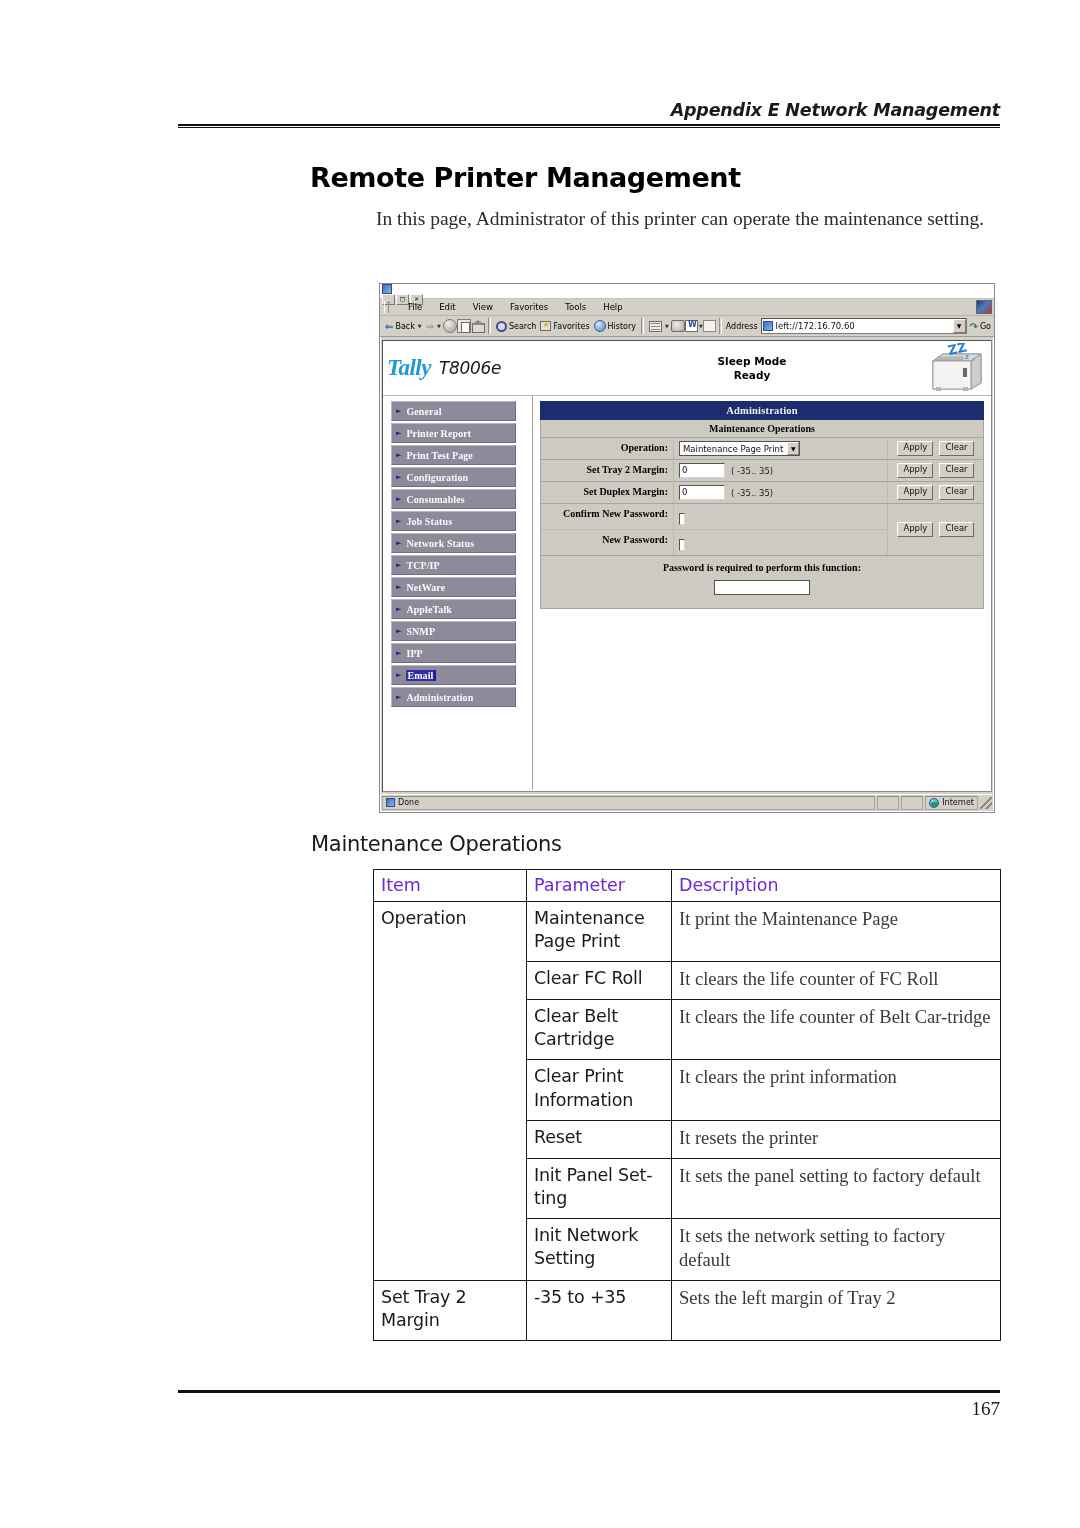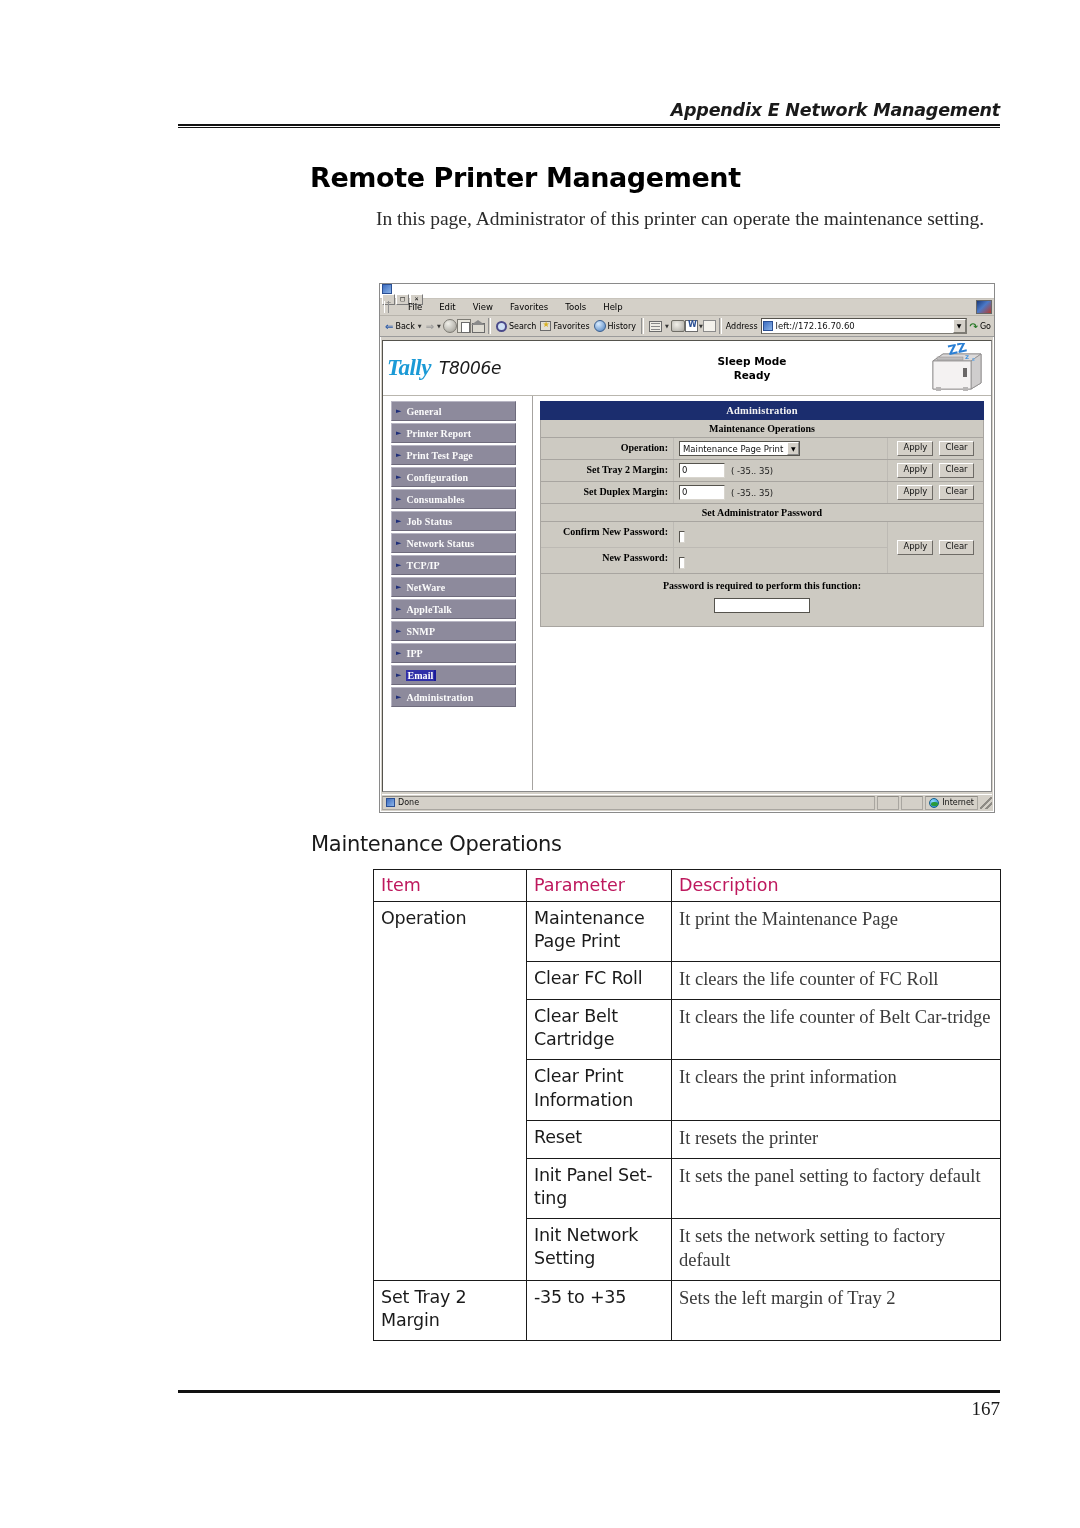--- a/index.html
+++ b/index.html
@@ -466,21 +466,21 @@
   #doc-table col.c1 { width: 153px; }
   #doc-table col.c2 { width: 145px; }
   #doc-table col.c3 { width: 329px; }
   #doc-table td, #doc-table th {
     border: 1px solid #1a1a1a;
     vertical-align: top;
     padding: 5px 7px 8px 7px;
   }
   #doc-table th {
     font-family: "DejaVu Sans", sans-serif;
-    font-weight: normal; font-size: 17.5px; color: #be185d;
+    font-weight: normal; font-size: 17.5px; color: #6d28d9;
     text-align: left; padding-bottom: 6px;
   }
   #doc-table td.item, #doc-table td.param {
     font-family: "DejaVu Sans", sans-serif;
     font-size: 17.5px; color: #1a1a1a;
     line-height: 1.32; letter-spacing: -0.2px;
   }
   #doc-table td.desc {
     font-family: "Liberation Serif", serif;
     font-size: 18.5px; color: #3a3a3a;
@@ -701,21 +701,20 @@
           <div class="fcell-field">
             <span class="w-input">0</span>
             <span class="hint">( -35.. 35)</span>
           </div>
           <div class="fcell-btns">
             <span class="w-btn">Apply</span>
             <span class="w-btn">Clear</span>
           </div>
         </div>
 
-        <div class="sec-head">Set Administrator Password</div>
 
         <div class="pw-wrap">
           <div class="pw-left">
             <div class="pw-subrow">
               <div class="pw-lbl">Confirm New Password:</div>
               <div class="pw-fld">
                 <span class="w-input pw-wide"></span>
               </div>
             </div>
             <div class="pw-subrow">

